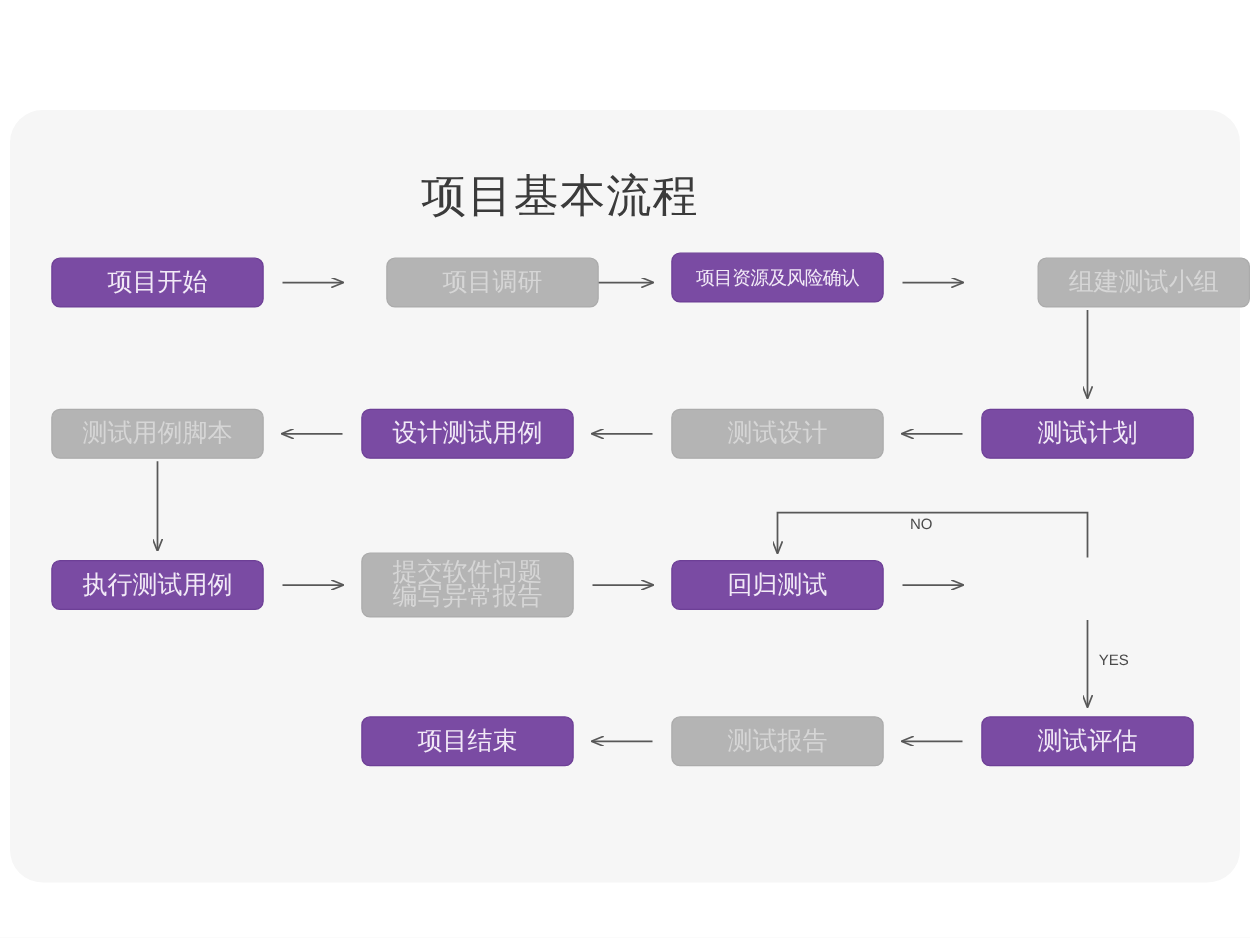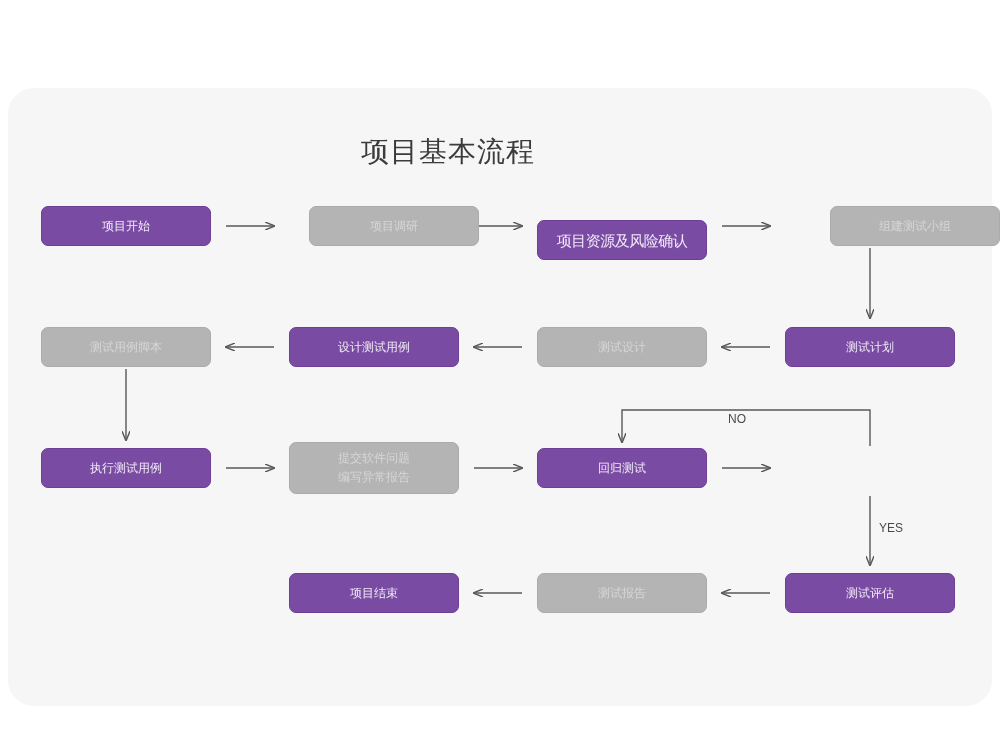--- a/index.html
+++ b/index.html
@@ -30,37 +30,37 @@
     background: #f6f6f6;
     border-radius: 26px;
   }
 
   .chart-title {
     position: absolute;
     left: 0;
     top: 133px;
     width: 896px;
     text-align: center;
-    font-size: 28px;
+    font-size: 36px;
     color: #3b3b3b;
     letter-spacing: 1px;
     font-weight: normal;
   }
 
   
   .node {
     position: absolute;
     width: 170px;
     height: 40px;
     border-radius: 7px;
     display: flex;
     align-items: center;
     justify-content: center;
     text-align: center;
-    font-size: 12px;
+    font-size: 20px;
     line-height: 19px;
     box-sizing: border-box;
     white-space: pre-line;
   }
   .node.tall {
     height: 52px;
   }
   .node.purple {
     background: #7a4ba3;
     color: #f2eaf7;
@@ -147,21 +147,21 @@
         <line x1="522" y1="593" x2="474" y2="593"></line>
       </g>
     </svg>
   </div>
 
   <div class="edge-label" style="left:728px;top:412px;">NO</div>
   <div class="edge-label" style="left:879px;top:521px;">YES</div>
 
   <div class="node purple" style="left:41px;top:206px;">项目开始</div>
   <div class="node gray" style="left:289px;top:206px;margin-left:20px;">项目调研</div>
-  <div class="node purple dense" style="left:537px;top:220px;">项目资源及风险确认</div>
+  <div class="node purple dense" style="left:537px;top:202px;">项目资源及风险确认</div>
   <div class="node gray" style="left:830px;top:206px;">组建测试小组</div>
 
   <div class="node gray" style="left:41px;top:327px;">测试用例脚本</div>
   <div class="node purple" style="left:289px;top:327px;">设计测试用例</div>
   <div class="node gray" style="left:537px;top:327px;">测试设计</div>
   <div class="node purple" style="left:785px;top:327px;">测试计划</div>
 
   <div class="node purple" style="left:41px;top:448px;">执行测试用例</div>
   <div class="node gray tall" style="left:289px;top:442px;">提交软件问题
 编写异常报告</div>

